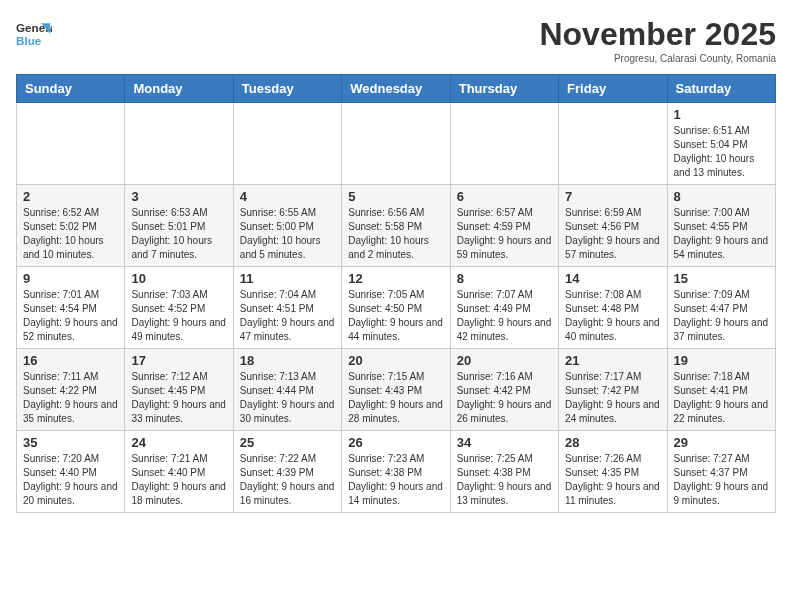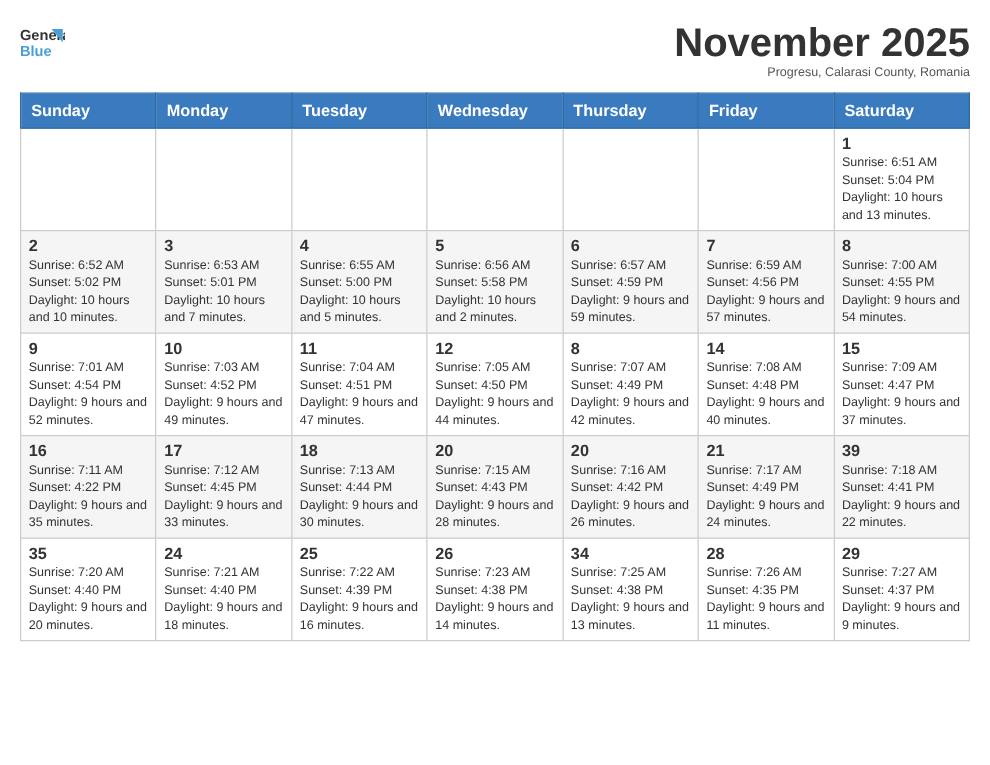--- a/index.html
+++ b/index.html
@@ -256,26 +256,26 @@
         <td>
           <div class="day-num">20</div>
           <div class="day-info">Sunrise: 7:16 AM
 Sunset: 4:42 PM
 Daylight: 9 hours
 and 26 minutes.</div>
         </td>
         <td>
           <div class="day-num">21</div>
           <div class="day-info">Sunrise: 7:17 AM
-Sunset: 4:49 PM
+Sunset: 7:42 PM
 Daylight: 9 hours
 and 24 minutes.</div>
         </td>
         <td>
-          <div class="day-num">39</div>
+          <div class="day-num">19</div>
           <div class="day-info">Sunrise: 7:18 AM
 Sunset: 4:41 PM
 Daylight: 9 hours
 and 22 minutes.</div>
         </td>
       </tr>
       <tr>
         <td>
           <div class="day-num">35</div>
           <div class="day-info">Sunrise: 7:20 AM

